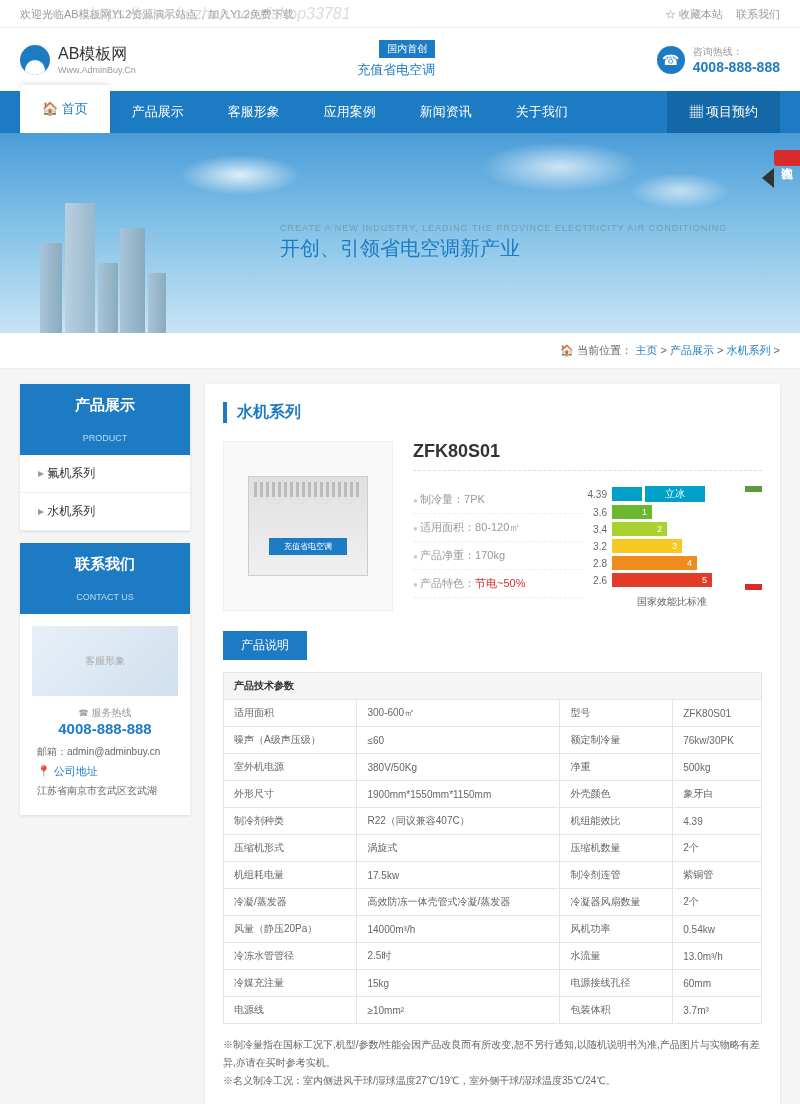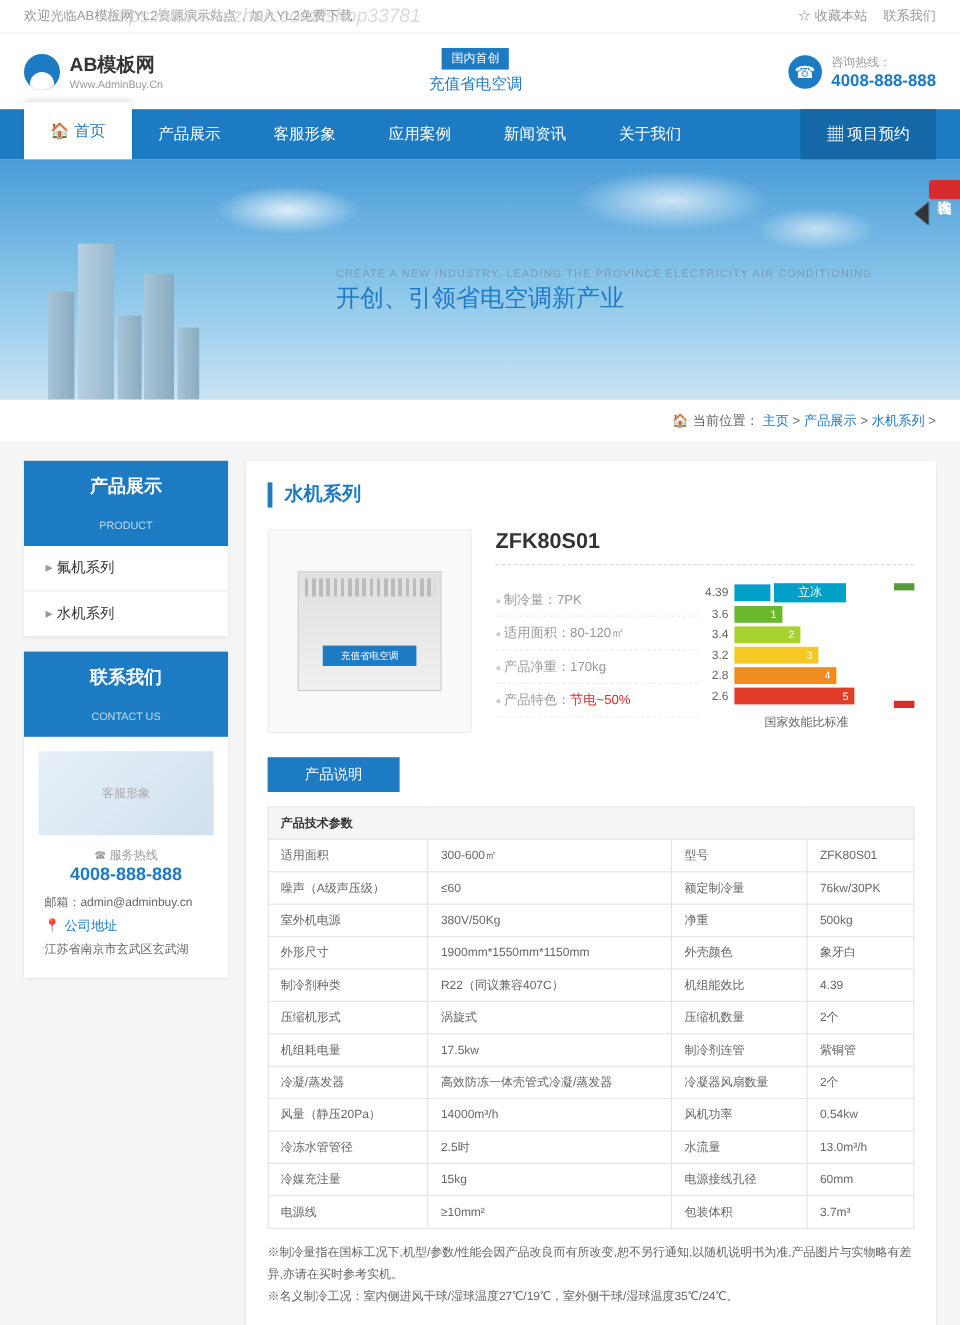--- a/index.html
+++ b/index.html
@@ -8,23 +8,23 @@
 .topbar{background:#fff;border-bottom:1px solid #eee;height:28px;line-height:28px;font-size:11px;color:#999}
 .container{width:760px;margin:0 auto}
 .topbar .container{display:flex;justify-content:space-between}
 .topbar-right span{margin-left:10px}
 .watermark{position:absolute;top:5px;left:90px;color:#ccc;font-size:16px;font-style:italic;z-index:100;opacity:0.7}
 .header{background:#fff;padding:12px 0}
 .header .container{display:flex;align-items:center;justify-content:space-between}
 .logo{display:flex;align-items:center;gap:8px}
 .logo-icon{width:30px;height:30px;border-radius:50%;background:#1d7bc4;position:relative;overflow:hidden}
 .logo-icon::after{content:"";position:absolute;bottom:-5px;left:5px;width:20px;height:20px;background:#fff;border-radius:50%}
-.logo-text{font-size:16px;font-weight:bold;color:#333}
+.logo-text{font-size:16px;font-weight:normal;color:#333}
 .logo-sub{font-size:9px;color:#999}
-.header-mid{text-align:center}
+.header-mid{text-align:right}
 .header-mid-tag{display:inline-block;background:#1d7bc4;color:#fff;padding:2px 8px;font-size:10px;margin-bottom:3px}
 .header-mid-txt{color:#1d7bc4;font-size:13px}
 .hotline{display:flex;align-items:center;gap:8px}
 .hotline-icon{width:28px;height:28px;border-radius:50%;background:#1d7bc4;display:flex;align-items:center;justify-content:center;color:#fff;font-size:14px}
 .hotline-txt{font-size:10px;color:#999}
 .hotline-num{font-size:14px;color:#1d7bc4;font-weight:bold}
 .nav{background:#1d7bc4;height:42px}
 .nav-list{display:flex;list-style:none;align-items:stretch;height:42px}
 .nav-item{padding:0 22px;color:#fff;line-height:42px;font-size:13px;cursor:pointer}
 .nav-item.active{background:#fff;color:#1d7bc4;position:relative;top:-6px;height:48px;line-height:48px;border-radius:3px 3px 0 0;box-shadow:0 -2px 4px rgba(0,0,0,0.1)}
@@ -77,21 +77,21 @@
 .spec-list li::before{content:"● ";color:#ccc;font-size:8px}
 .spec-red{color:#d82c2c}
 .energy-chart{width:180px}
 .energy-row{display:flex;align-items:center;margin-bottom:3px;font-size:10px}
 .energy-val{width:30px;text-align:right;padding-right:5px;color:#666}
 .energy-bar{height:14px;color:#fff;text-align:right;padding-right:5px;line-height:14px;font-size:9px}
 .energy-label{font-size:10px;text-align:center;color:#666;margin-top:5px}
 .energy-side{writing-mode:vertical-rl;font-size:9px;background:#5a9c3c;color:#fff;padding:3px 2px}
 .energy-wrap{display:flex;align-items:stretch;gap:3px}
 .tab-hd{margin-bottom:12px}
-.tab-hd span{display:inline-block;background:#1d7bc4;color:#fff;padding:6px 31px;font-size:12px}
+.tab-hd span{display:inline-block;background:#1d7bc4;color:#fff;padding:6px 18px;font-size:12px}
 .spec-table{width:100%;border-collapse:collapse;font-size:10px}
 .spec-table th,.spec-table td{border:1px solid #e5e5e5;padding:6px 10px;text-align:left}
 .spec-table .table-title{background:#f5f5f5;font-weight:bold;color:#333}
 .note{font-size:10px;color:#666;margin-top:12px;line-height:1.8}
 </style>
 </head>
 <body>
 
 <div class="watermark">https://www.huzhan.com/ishop33781</div>
 

